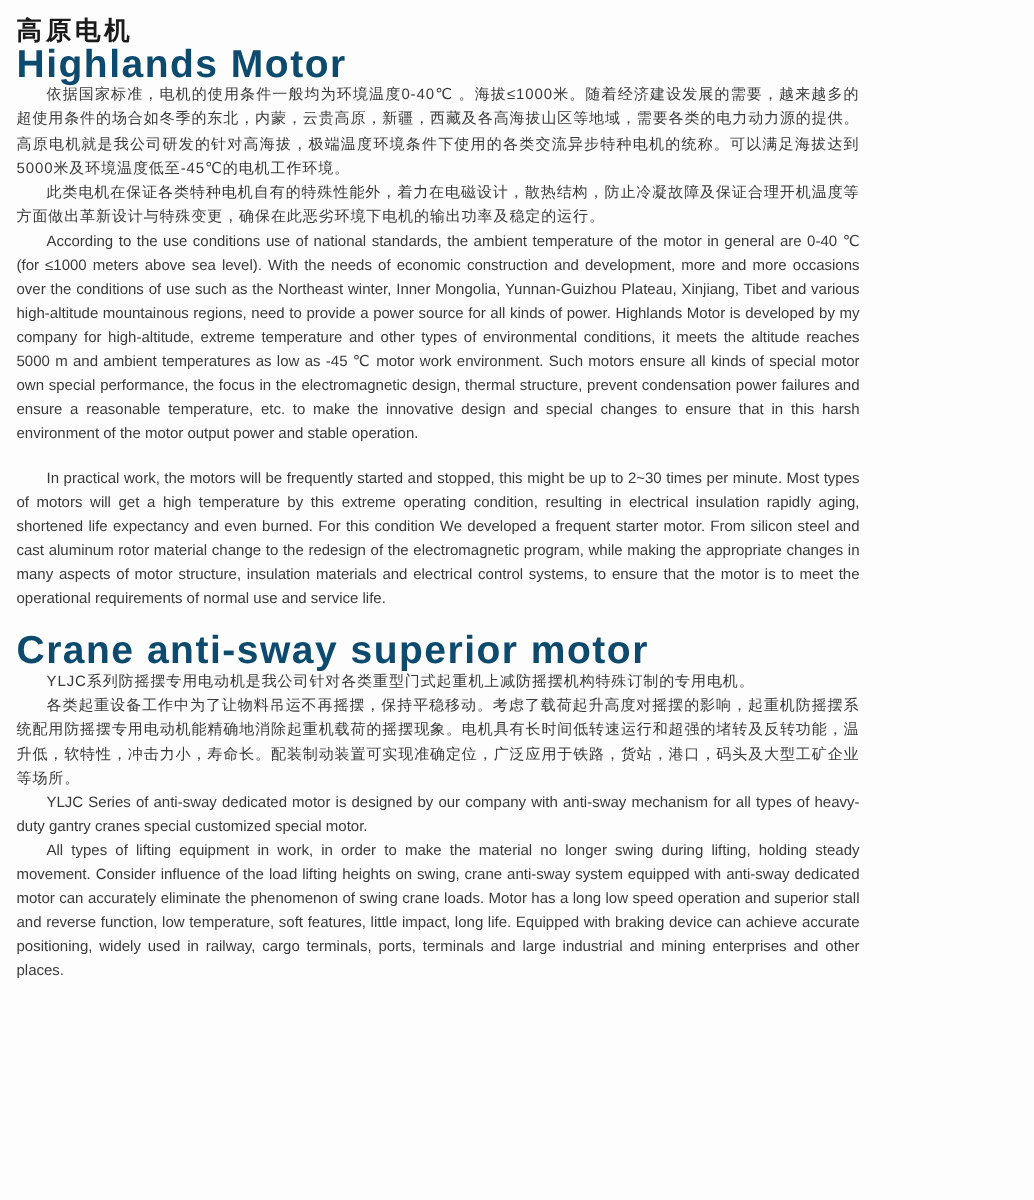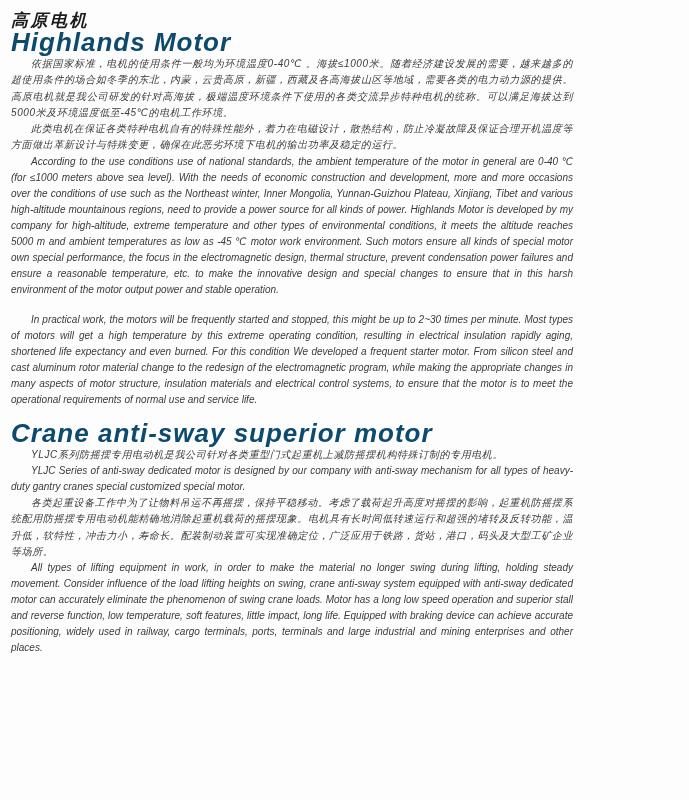--- a/index.html
+++ b/index.html
@@ -11,21 +11,20 @@
     height: 800px;
     background: #fdfdfd;
     overflow: hidden;
     font-family: "Liberation Sans", "DejaVu Sans", sans-serif;
   }
   .page {
     box-sizing: border-box;
     width: 584px;
     height: 800px;
     padding: 10px 11px 6px 11px;
-    font-style: italic;
   }
   section.motor-section + section.motor-section {
     margin-top: 14px;
   }
   .title-zh {
     margin: 0;
     font-size: 17px;
     font-weight: bold;
     letter-spacing: 2.5px;
     line-height: 21px;
@@ -65,18 +64,18 @@
     <p class="body-para en">According to the use conditions use of national standards, the ambient temperature of the motor in general are 0-40 ℃ (for ≤1000 meters above sea level). With the needs of economic construction and development, more and more occasions over the conditions of use such as the Northeast winter, Inner Mongolia, Yunnan-Guizhou Plateau, Xinjiang, Tibet and various high-altitude mountainous regions, need to provide a power source for all kinds of power. Highlands Motor is developed by my company for high-altitude, extreme temperature and other types of environmental conditions, it meets the altitude reaches 5000 m and ambient temperatures as low as -45 ℃ motor work environment. Such motors ensure all kinds of special motor own special performance, the focus in the electromagnetic design, thermal structure, prevent condensation power failures and ensure a reasonable temperature, etc. to make the innovative design and special changes to ensure that in this harsh environment of the motor output power and stable operation.</p>
   </section>
 
   <section class="motor-section">
     <p class="body-para en">In practical work, the motors will be frequently started and stopped, this might be up to 2~30 times per minute. Most types of motors will get a high temperature by this extreme operating condition, resulting in electrical insulation rapidly aging, shortened life expectancy and even burned. For this condition We developed a frequent starter motor. From silicon steel and cast aluminum rotor material change to the redesign of the electromagnetic program, while making the appropriate changes in many aspects of motor structure, insulation materials and electrical control systems, to ensure that the motor is to meet the operational requirements of normal use and service life.</p>
   </section>
 
   <section class="motor-section">
     <h3 class="title-en">Crane anti-sway superior motor</h3>
     <p class="body-para zh">YLJC系列防摇摆专用电动机是我公司针对各类重型门式起重机上减防摇摆机构特殊订制的专用电机。</p>
+    <p class="body-para zh">各类起重设备工作中为了让物料吊运不再摇摆，保持平稳移动。考虑了载荷起升高度对摇摆的影响，起重机防摇摆系统配用防摇摆专用电动机能精确地消除起重机载荷的摇摆现象。电机具有长时间低转速运行和超强的堵转及反转功能，温升低，软特性，冲击力小，寿命长。配装制动装置可实现准确定位，广泛应用于铁路，货站，港口，码头及大型工矿企业等场所。</p>
     <p class="body-para en">YLJC Series of anti-sway dedicated motor is designed by our company with anti-sway mechanism for all types of heavy-duty gantry cranes special customized special motor.</p>
-    <p class="body-para zh">各类起重设备工作中为了让物料吊运不再摇摆，保持平稳移动。考虑了载荷起升高度对摇摆的影响，起重机防摇摆系统配用防摇摆专用电动机能精确地消除起重机载荷的摇摆现象。电机具有长时间低转速运行和超强的堵转及反转功能，温升低，软特性，冲击力小，寿命长。配装制动装置可实现准确定位，广泛应用于铁路，货站，港口，码头及大型工矿企业等场所。</p>
     <p class="body-para en">All types of lifting equipment in work, in order to make the material no longer swing during lifting, holding steady movement. Consider influence of the load lifting heights on swing, crane anti-sway system equipped with anti-sway dedicated motor can accurately eliminate the phenomenon of swing crane loads. Motor has a long low speed operation and superior stall and reverse function, low temperature, soft features, little impact, long life. Equipped with braking device can achieve accurate positioning, widely used in railway, cargo terminals, ports, terminals and large industrial and mining enterprises and other places.</p>
   </section>
 
 </div>
 
 </body></html>

